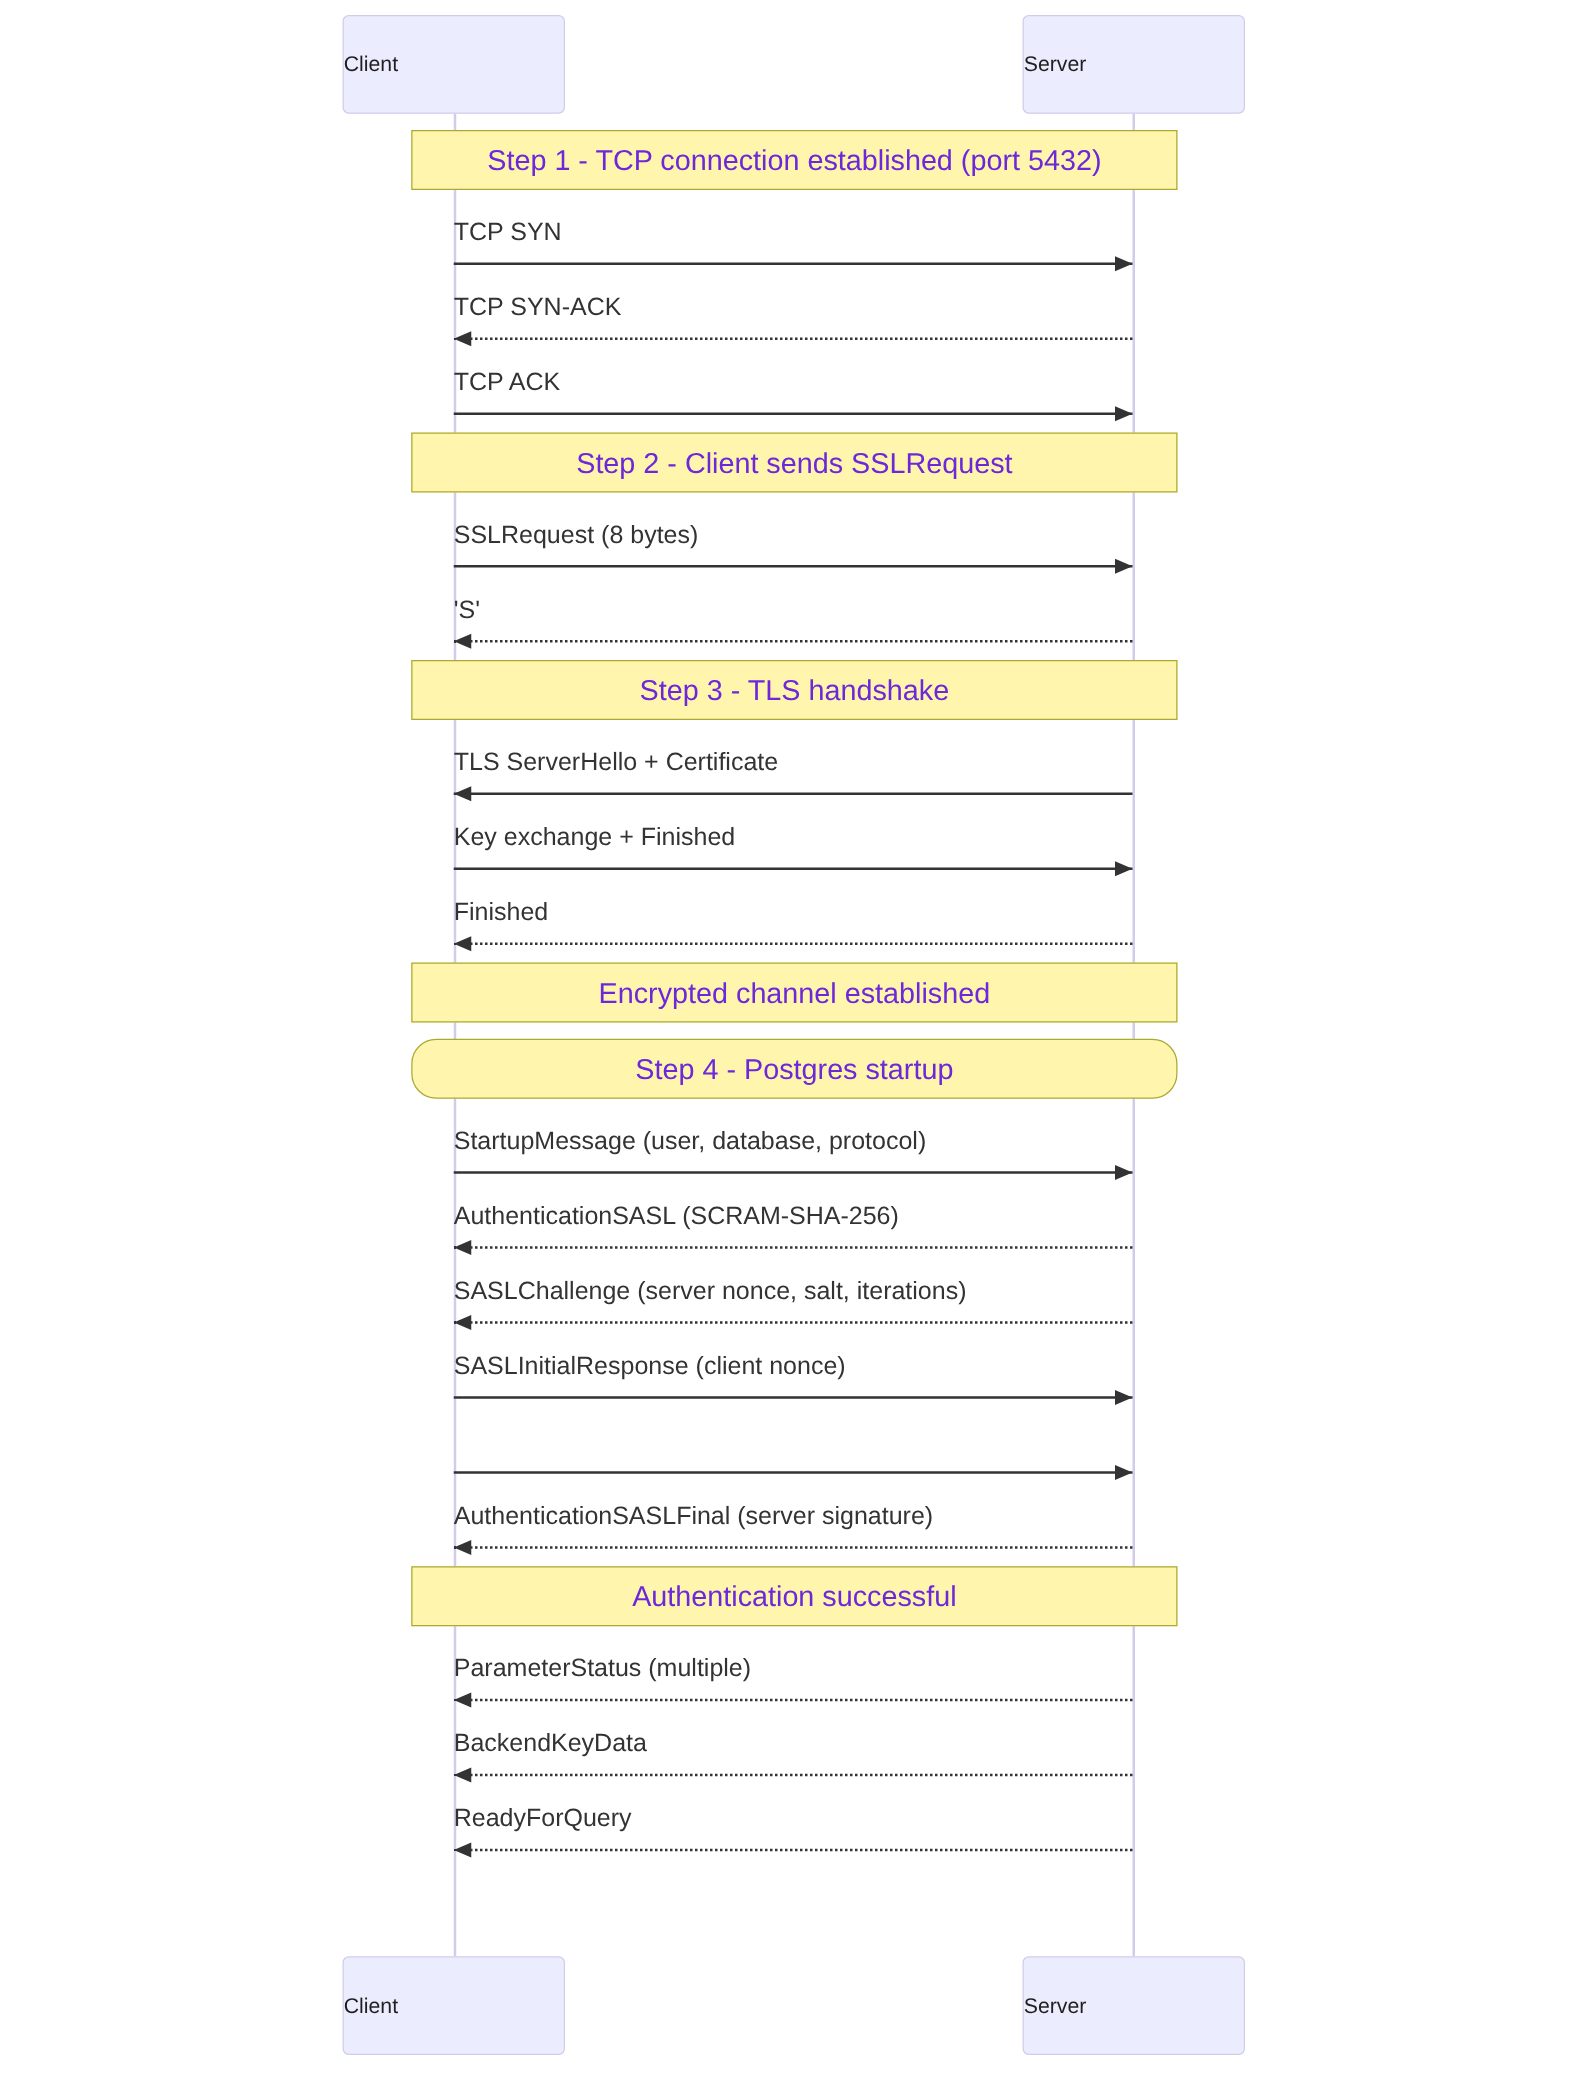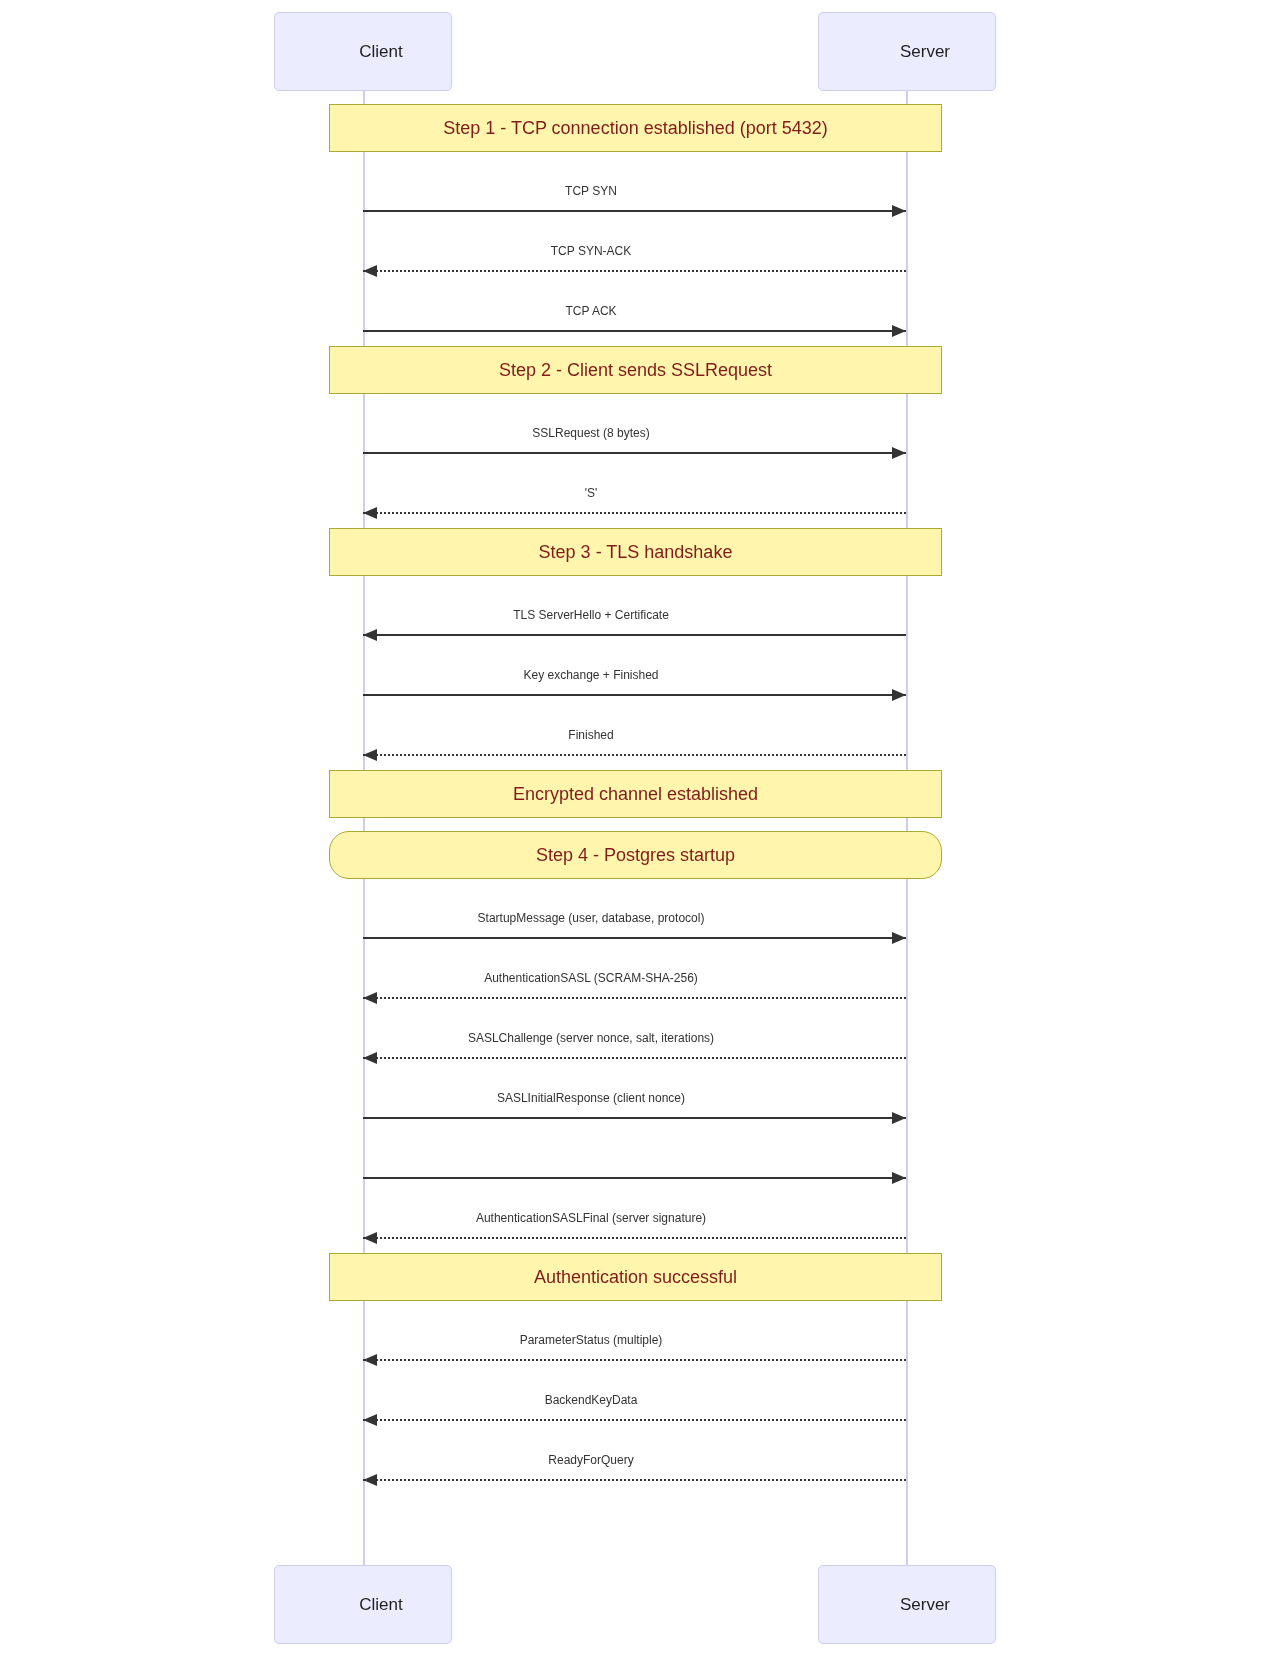--- a/index.html
+++ b/index.html
@@ -18,46 +18,46 @@
     background: #d3cbea;
   }
   .lifeline.client { left: 363px; }
   .lifeline.server { left: 906px; }
 
   
   .actor {
     position: absolute; width: 178px; height: 79px;
     background: #ececff; border: 1px solid #cfcde8; border-radius: 5px;
     box-sizing: border-box;
-    display: flex; align-items: center; justify-content: center;
-    font-size: 17px; color: #1f1f1f; padding-left: 36px;
+    display: flex; align-items: center; 
+    font-size: 17px; color: #1f1f1f;
   }
   .actor.top { top: 12px; }
   .actor.bottom { top: 1565px; }
   .actor.client-box { left: 274px; }
   .actor.server-box { left: 818px; }
 
   
   .flow { position: absolute; left: 0; top: 91px; width: 1269px; }
 
   .banner {
     box-sizing: border-box;
     margin: 14px 0 0 329px;
     width: 613px; height: 48px;
     background: #fff5ad; border: 1px solid #aaaa33;
     display: flex; align-items: center; justify-content: center;
-    font-size: 18px; color: #7f1d1d;
+    font-size: 23px; color: #6d28d9;
   }
   .banner.first { margin-top: 13px; }
   .banner.tight { margin-top: 13px; border-radius: 20px; }
 
   .msg { position: relative; height: 60px; }
   .msg-label {
     position: absolute; left: 363px; width: 456px; bottom: 14px;
-    text-align: center; font-size: 12px; color: #333333;
+    font-size: 20px; color: #333333;
     white-space: nowrap;
   }
   .msg-arrow { position: absolute; left: 363px; width: 543px; bottom: 0; }
   .msg-arrow.solid { height: 2px; background: #333333; }
   .msg-arrow.dashed { height: 0; border-top: 2px dotted #333333; }
   .msg-arrow.to-server::after {
     content: ""; position: absolute; right: 0; top: -5px;
     width: 0; height: 0;
     border-top: 6px solid transparent; border-bottom: 6px solid transparent;
     border-left: 14px solid #333333;

